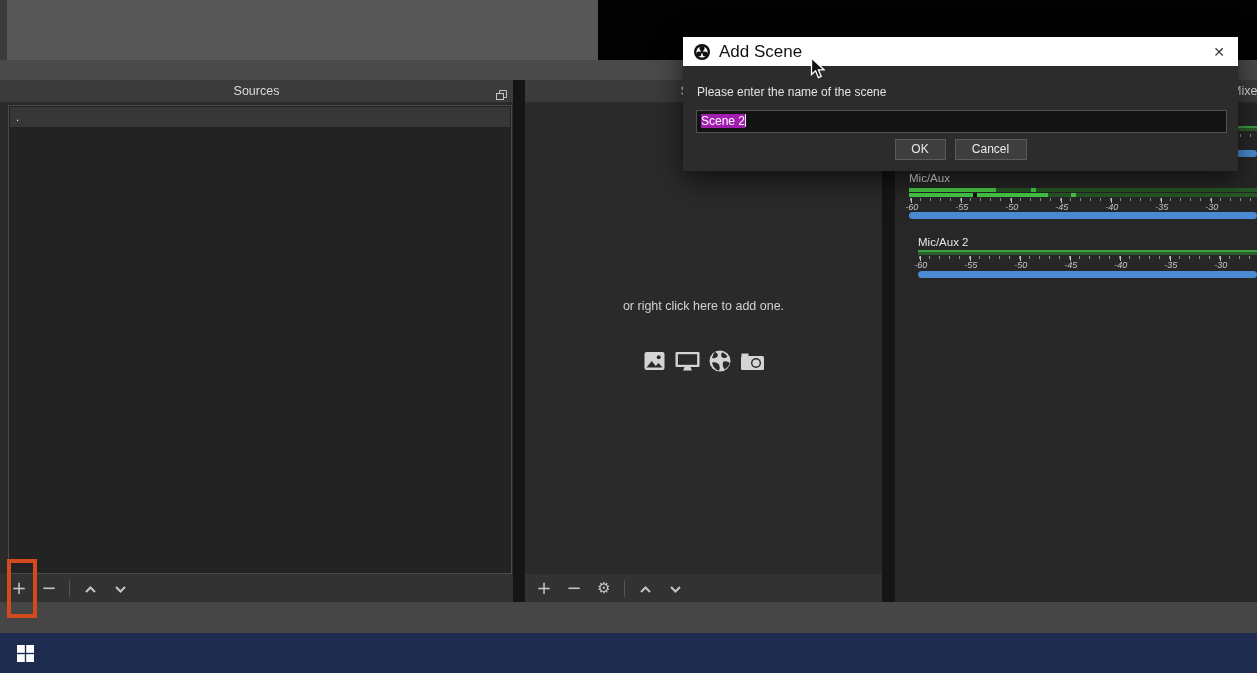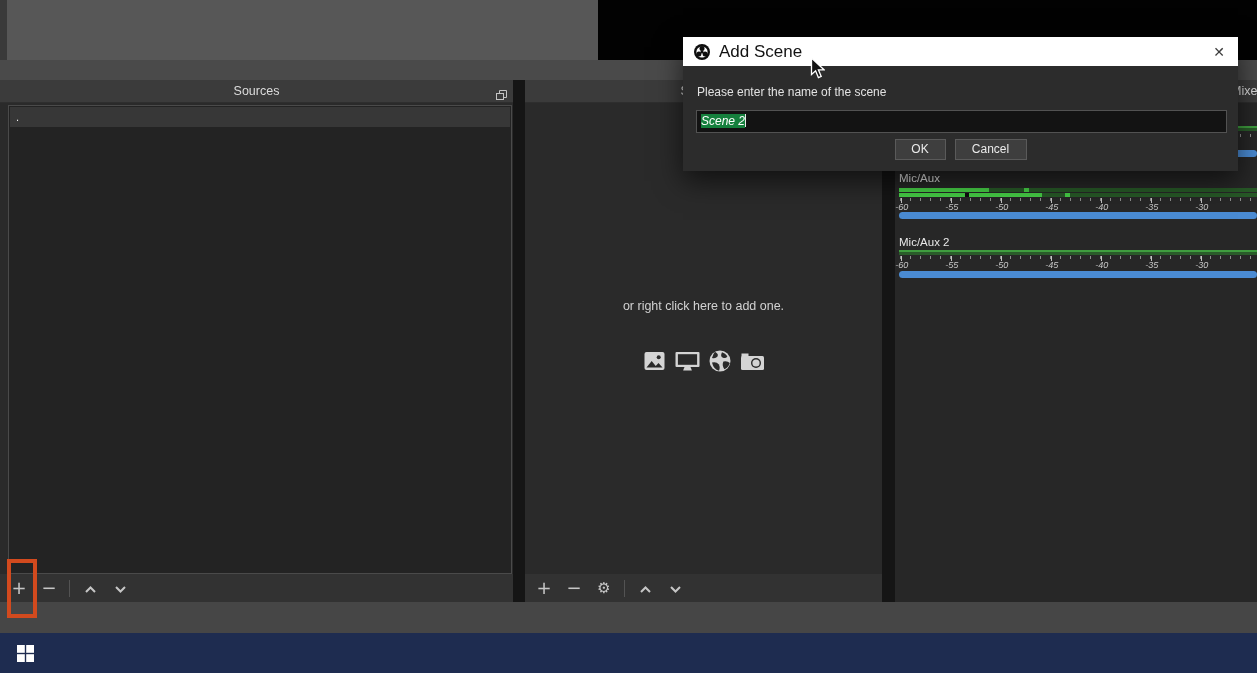--- a/index.html
+++ b/index.html
@@ -66,21 +66,21 @@
   .dlg-titlebar { height:29px; background:#ffffff; display:flex; align-items:center; padding:0 8px 0 11px; gap:9px; }
   .dlg-title { font-size:17px; color:#121212; }
   .dlg-close { margin-left:auto; width:22px; text-align:center; font-size:14px; color:#3c3c3c; }
   .dlg-body { position:relative; height:105px;border-radius:23px; }
   .dlg-prompt { position:absolute; left:14px; top:19px; font-size:12px; color:#e2e2e2; }
   .dlg-input {
     position:absolute; left:13px; top:44px; width:531px; height:23px;
     background:#131313; border:1px solid #525252; font-size:12px; color:#fff;
     line-height:21px; padding-left:4px; white-space:nowrap; overflow:hidden;
   }
-  .sel { background:#15803d; color:#fff;font-style:italic; }
+  .sel { background:#a21caf; color:#fff; }
   .caret { display:inline-block; width:1px; height:13px; background:#e8e8e8; vertical-align:-2px; }
   .dlg-buttons { position:absolute; left:0; right:0; top:73px; display:flex; justify-content:center; gap:9px; }
   .dlg-btn { height:21px; background:#3e3e3e; border:1px solid #5a5a5a; color:#eaeaea; font-size:12px; line-height:19px; text-align:center; }
   .btn-ok { width:51px; }
   .btn-cancel { width:72px; }
   
   .status-strip { position:absolute; left:0; top:602px; width:1257px; height:31px; background:#464646; }
   .taskbar { position:absolute; left:0; top:633px; width:1257px; height:40px; background:#1e2c50; }
   .start-button { position:absolute; left:8px; top:0; width:34px; height:40px; display:flex; align-items:center; justify-content:center; }
   
@@ -206,21 +206,21 @@
           <i class="tick-major" style="left: 202px;"></i>
           <span class="tick-label" style="left: 202px;">-40</span>
           <i class="tick-major" style="left: 252px;"></i>
           <span class="tick-label" style="left: 252px;">-35</span>
           <i class="tick-major" style="left: 302px;"></i>
           <span class="tick-label" style="left: 302px;">-30</span>
         </div>
       <div class="vol-slider" style="top:24px;"></div>
     </div>
 
-    <div class="channel" style="top:92px;">
+    <div class="channel" style="top:92px;margin-left:10px;">
       <div class="ch-label">Mic/Aux</div>
       <div class="meter" style="top:16px;">
           <div class="m-row">
             <div class="m-fill" style="width: 25%;"></div>
             <div class="m-peak" style="left: 35%;"></div>
           </div>
           <div class="m-row">
             <div class="m-fill" style="width: 40%;"></div>
             <div class="m-notch" style="left: 18.5%;"></div>
             <div class="m-peak" style="left: 46.5%;"></div>
@@ -238,21 +238,21 @@
           <i class="tick-major" style="left: 202px;"></i>
           <span class="tick-label" style="left: 202px;">-40</span>
           <i class="tick-major" style="left: 252px;"></i>
           <span class="tick-label" style="left: 252px;">-35</span>
           <i class="tick-major" style="left: 302px;"></i>
           <span class="tick-label" style="left: 302px;">-30</span>
         </div>
       <div class="vol-slider" style="top:40px;"></div>
     </div>
 
-    <div class="channel" style="top:156px;">
+    <div class="channel" style="top:156px;margin-left:19px;">
       <div class="ch-label">Mic/Aux 2</div>
       <div class="meter meter-idle" style="top:14px;"></div>
       <div class="ticks" style="top:20px;">
           <i class="tick-major" style="left: 2px;"></i>
           <span class="tick-label" style="left: 2px;">-60</span>
           <i class="tick-major" style="left: 52px;"></i>
           <span class="tick-label" style="left: 52px;">-55</span>
           <i class="tick-major" style="left: 102px;"></i>
           <span class="tick-label" style="left: 102px;">-50</span>
           <i class="tick-major" style="left: 152px;"></i>

